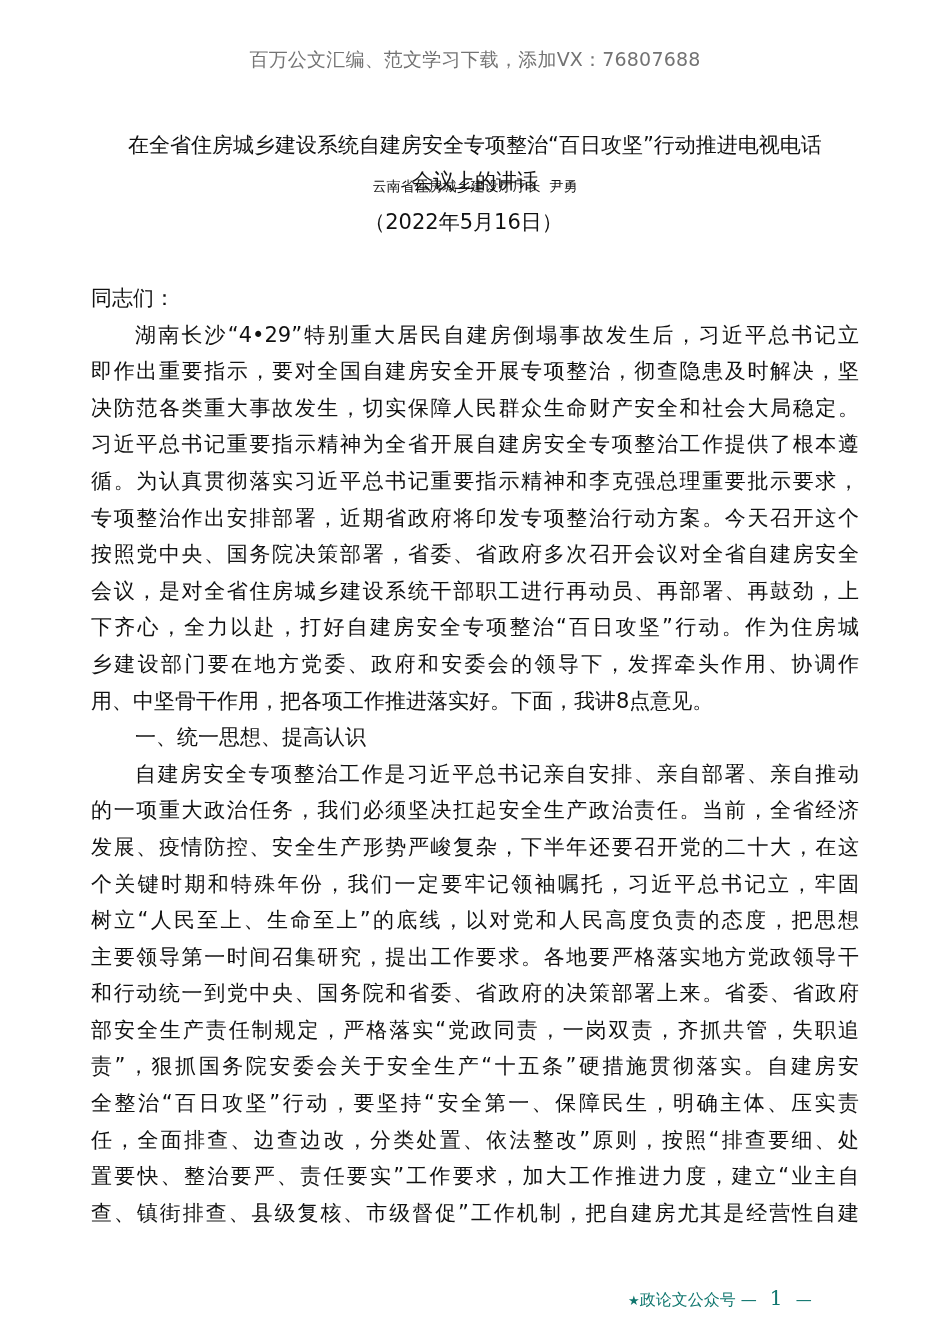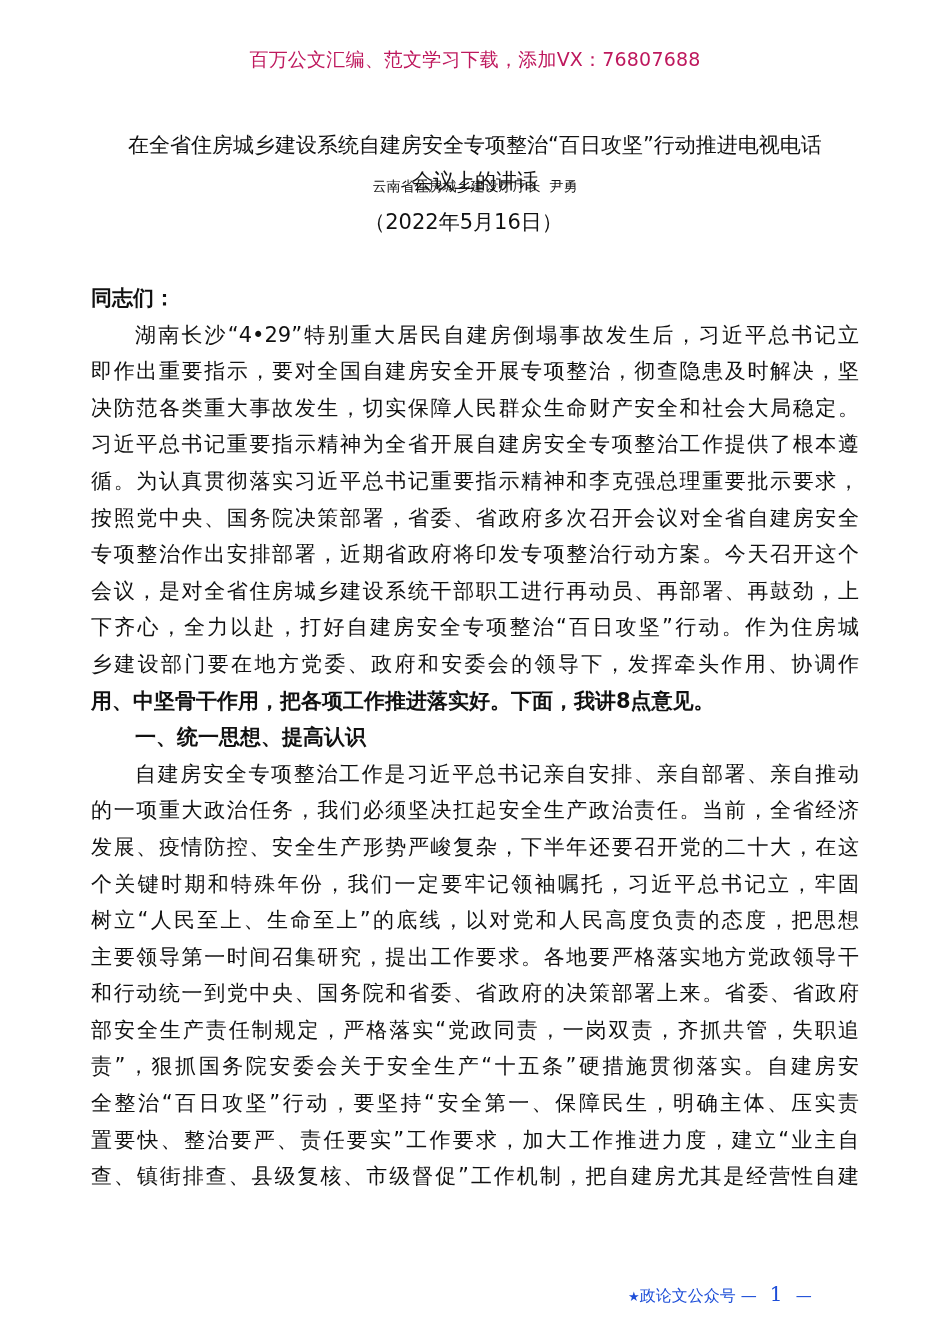--- a/index.html
+++ b/index.html
@@ -12,66 +12,67 @@
            font-size: 21px; line-height: 36px; color: #111; margin-top: 32px; }
   .title.l1 { top: 95px; }
   .title.l2 { top: 131px; }
   .author { position: absolute; left: 0; top: 168px; width: 950px; text-align: center;
             font-size: 14px; line-height: 36px; }
   .date { position: absolute; left: 0; top: 204px; width: 927px; text-align: center;
           font-size: 21px; line-height: 36px; }
   .body-text { position: absolute; left: 91px; top: 280px; width: 768px; }
   .line { height: 36.6px; line-height: 36.6px; font-size: 21px; white-space: nowrap;
           text-align: justify; text-align-last: justify; overflow: hidden; }
-  .line.short { text-align-last: left; font-weight: bold; }
+  .line.short { text-align-last: left; }
   .line.indent { padding-left: 44px; }
-  .footer { position: absolute; top: 1282px; left: 628px; font-size: 16px; line-height: 24px;
-            white-space: nowrap; color: #1d4ed8; }
+  .footer { position: absolute; top: 1282px; left: 628px; font-size: 16px; line-height: 32px;
+            white-space: nowrap; color: #0f766e; }
   .footer .star { font-size: 13px; }
   .footer .pagenum { font-family: "DejaVu Serif", "Liberation Serif", serif; font-size: 20px;
                      margin: 0 8px; }
   .footer .dash { font-family: "DejaVu Serif", "Liberation Serif", serif; }
 </style>
 </head>
 <body>
 
 <div class="page">
 
-  <div class="watermark" style="color:#be185d;">百万公文汇编、范文学习下载，添加VX：76807688</div>
+  <div class="watermark" style="color:#737373;">百万公文汇编、范文学习下载，添加VX：76807688</div>
 
   <div class="title l1">在全省住房城乡建设系统自建房安全专项整治“百日攻坚”行动推进电视电话</div>
   <div class="title l2">会议上的讲话</div>
 
   <div class="author" style="white-space:pre;">云南省住房城乡建设厅厅长  尹勇</div>
   <div class="date">（2022年5月16日）</div>
 
   <div class="body-text">
     <div class="line short">同志们：</div>
     <div class="line indent">湖南长沙“4•29”特别重大居民自建房倒塌事故发生后，习近平总书记立</div>
     <div class="line">即作出重要指示，要对全国自建房安全开展专项整治，彻查隐患及时解决，坚</div>
     <div class="line">决防范各类重大事故发生，切实保障人民群众生命财产安全和社会大局稳定。</div>
     <div class="line">习近平总书记重要指示精神为全省开展自建房安全专项整治工作提供了根本遵</div>
     <div class="line">循。为认真贯彻落实习近平总书记重要指示精神和李克强总理重要批示要求，</div>
+    <div class="line">专项整治作出安排部署，近期省政府将印发专项整治行动方案。今天召开这个</div>
     <div class="line">按照党中央、国务院决策部署，省委、省政府多次召开会议对全省自建房安全</div>
-    <div class="line">专项整治作出安排部署，近期省政府将印发专项整治行动方案。今天召开这个</div>
     <div class="line">会议，是对全省住房城乡建设系统干部职工进行再动员、再部署、再鼓劲，上</div>
     <div class="line">下齐心，全力以赴，打好自建房安全专项整治“百日攻坚”行动。作为住房城</div>
     <div class="line">乡建设部门要在地方党委、政府和安委会的领导下，发挥牵头作用、协调作</div>
     <div class="line short">用、中坚骨干作用，把各项工作推进落实好。下面，我讲8点意见。</div>
     <div class="line indent short">一、统一思想、提高认识</div>
     <div class="line indent">自建房安全专项整治工作是习近平总书记亲自安排、亲自部署、亲自推动</div>
     <div class="line">的一项重大政治任务，我们必须坚决扛起安全生产政治责任。当前，全省经济</div>
     <div class="line">发展、疫情防控、安全生产形势严峻复杂，下半年还要召开党的二十大，在这</div>
     <div class="line">个关键时期和特殊年份，我们一定要牢记领袖嘱托，习近平总书记立，牢固</div>
     <div class="line">树立“人民至上、生命至上”的底线，以对党和人民高度负责的态度，把思想</div>
     <div class="line">主要领导第一时间召集研究，提出工作要求。各地要严格落实地方党政领导干</div>
     <div class="line">和行动统一到党中央、国务院和省委、省政府的决策部署上来。省委、省政府</div>
     <div class="line">部安全生产责任制规定，严格落实“党政同责，一岗双责，齐抓共管，失职追</div>
     <div class="line">责”，狠抓国务院安委会关于安全生产“十五条”硬措施贯彻落实。自建房安</div>
     <div class="line">全整治“百日攻坚”行动，要坚持“安全第一、保障民生，明确主体、压实责</div>
+    <div class="line">任，全面排查、边查边改，分类处置、依法整改”原则，按照“排查要细、处</div>
     <div class="line">置要快、整治要严、责任要实”工作要求，加大工作推进力度，建立“业主自</div>
     <div class="line">查、镇街排查、县级复核、市级督促”工作机制，把自建房尤其是经营性自建</div>
   </div>
 
   <div class="footer">
     <span class="star">★</span><span>政论文公众号</span>
     <span class="dash">—</span>
     <span class="pagenum">1</span>
     <span class="dash">—</span>
   </div>

